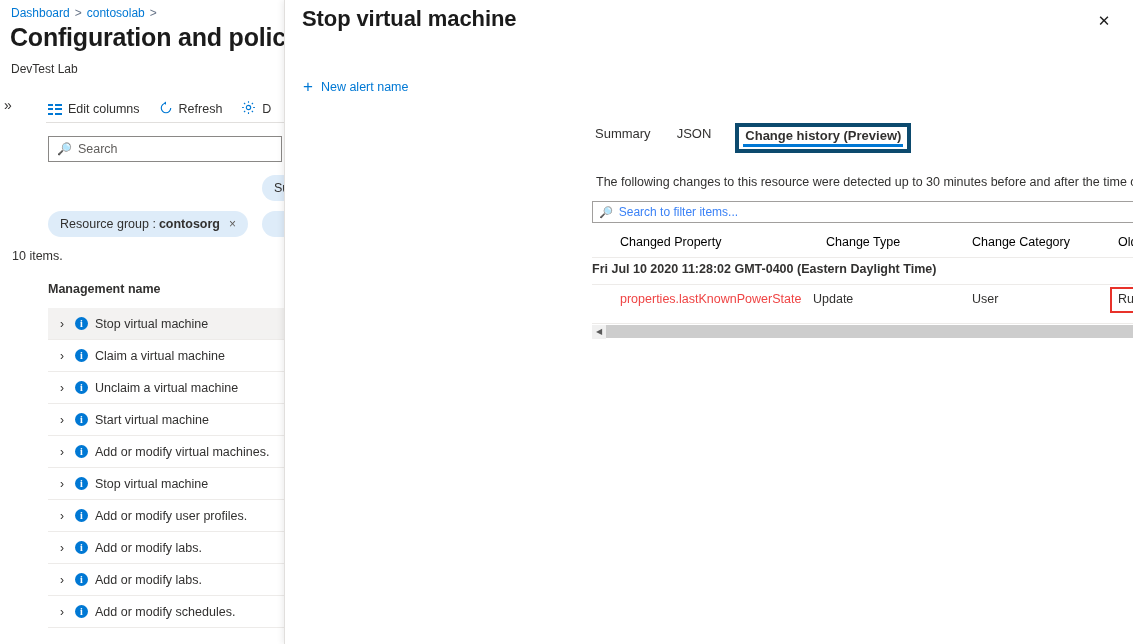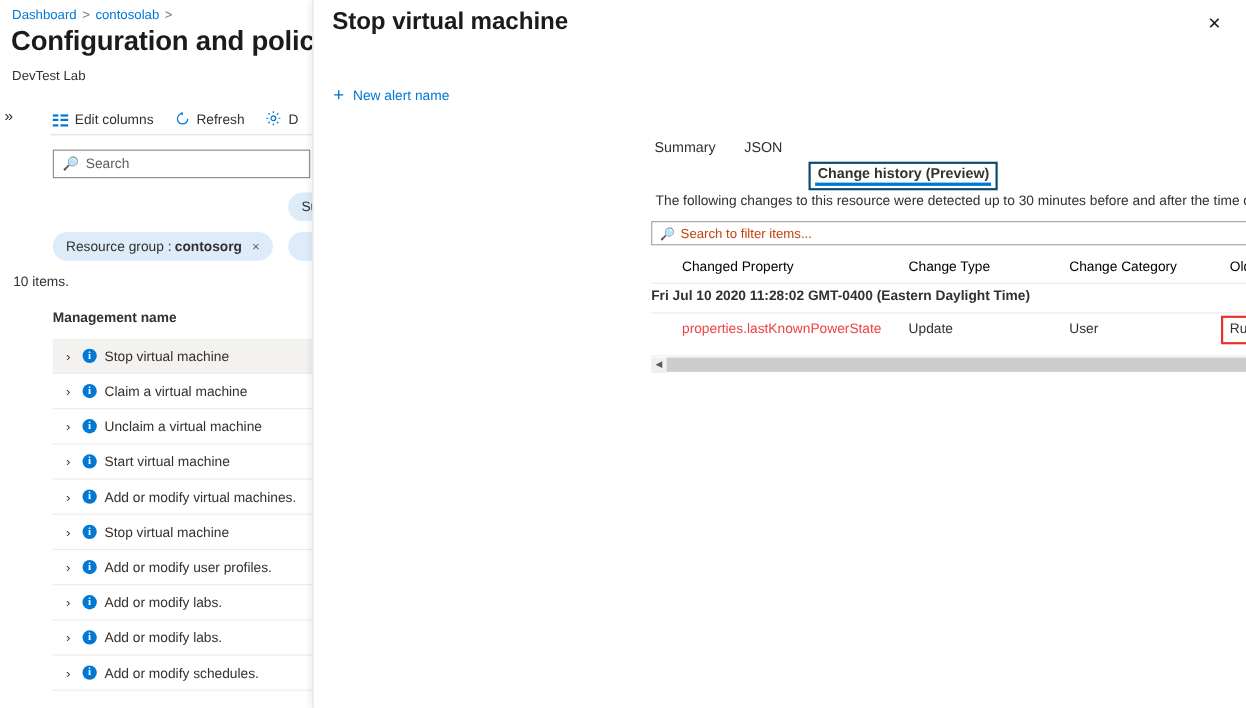--- a/index.html
+++ b/index.html
@@ -279,24 +279,23 @@
     position: relative;
   }
   .tab.active { font-weight: 700; }
   .tab.active .tab-underline {
     position: absolute;
     left: 0; right: 0; bottom: 0;
     height: 3px;
     background: #0078d4;
   }
   .tab.highlighted {
-    border: 2px solid #0c4a6e;
+    border: 4px solid #0c4a6e;
     padding: 1px 6px 6px 6px;
     margin-left: -2px;
-    margin-top: 24px;
   }
   .tab.highlighted .tab-underline { left: 4px; right: 4px; bottom: 2px; }
 
   .desc-text {
     position: absolute;
     left: 311px; top: 175px;
     font-size: 12.5px;
     color: #323130;
     white-space: nowrap;
   }
@@ -312,21 +311,21 @@
     align-items: center;
     padding-left: 7px;
   }
   .filter-box .mag {
     color: #605e5c;
     font-size: 11px;
     margin-right: 5px;
     transform: scaleX(-1);
     display: inline-block;
   }
-  .filter-box .ph { font-size: 12px; color: #c2410c; }
+  .filter-box .ph { font-size: 12px; color: #3b82f6; }
 
   #chg-table {
     position: absolute;
     left: 307px; top: 231px;
     width: 806px;
   }
   .thead {
     position: relative;
     height: 26px;
     border-bottom: 1px solid #edebe9;
@@ -546,21 +545,21 @@
           <div class="th" style="left: 28px;">Changed Property</div>
           <div class="th" style="left: 234px;">Change Type</div>
           <div class="th" style="left: 380px;">Change Category</div>
           <div class="th" style="left: 526px;">Old Value</div>
         </div>
         <div class="grouprow">
           <div class="gr-label">Fri Jul 10 2020 11:28:02 GMT-0400 (Eastern Daylight Time)</div>
         </div>
         <div class="trow">
           <div class="td link" style="left: 28px;">properties.lastKnownPowerState</div>
-          <div class="td" style="left: 234px;">Update</div>
+          <div class="td" style="left: 221px;">Update</div>
           <div class="td" style="left: 380px;">User</div>
           <div class="td" style="left: 526px;">Running</div>
           <div class="cell-hl" style="left: 518px; width: 70px;"></div>
         </div>
       </div>
 
     <div class="hscroll-wrap">
       <div class="hs-arrow">◀</div>
       <div class="hs-track">
         <div class="hs-thumb"></div>

